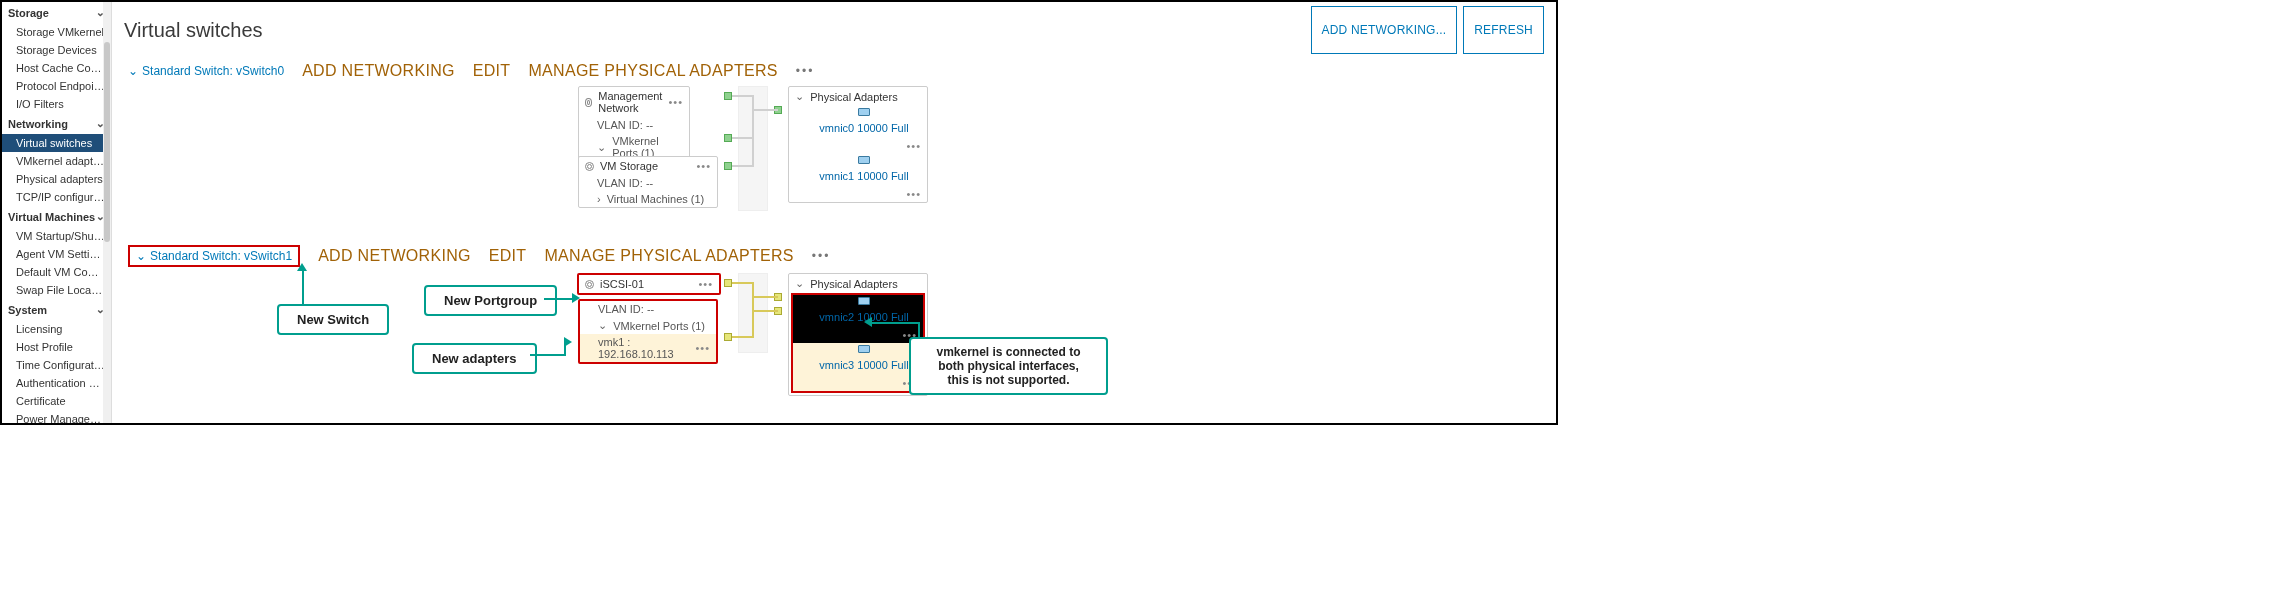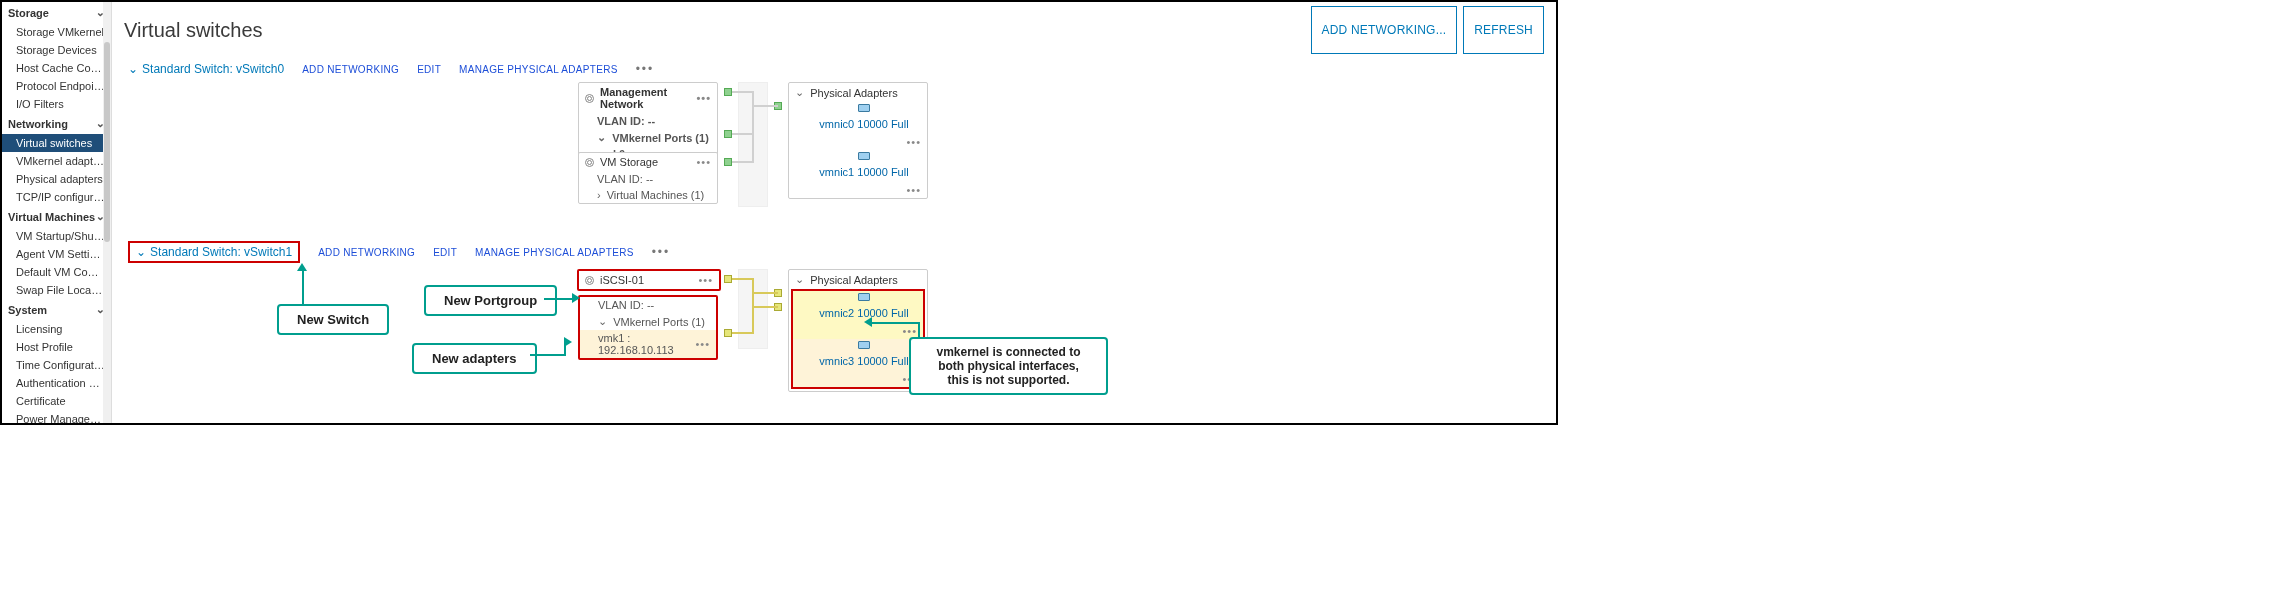--- a/index.html
+++ b/index.html
@@ -16,21 +16,21 @@
   
   .main { flex: 1; position: relative; overflow: hidden; }
   .title-row { display: flex; align-items: center; padding: 4px 12px 0 12px; }
   .page-title { font-size: 20px; font-weight: 400; color: #3a3a3a; flex: 1; }
   .top-buttons { display: flex; gap: 6px; }
   .top-btn { border: 1px solid #0079b8; color: #0079b8; background: #fff; padding: 16px 10px; font-size: 12px; cursor: pointer; letter-spacing: .2px; }
   .switch-block { padding: 4px 0 10px 16px; position: relative; }
   .switch-header { display: flex; align-items: center; gap: 18px; padding: 4px 0 6px 0; font-size: 12px; }
   .switch-title { color: #0079b8; cursor: pointer; display: inline-flex; align-items: center; gap: 4px; }
   .switch-title.highlighted { border: 2px solid #c00; padding: 2px 6px; }
-  .action-link { color: #1d4ed8; cursor: pointer; font-size: 10px; letter-spacing: .3px; }
+  .action-link { color: #a16207; cursor: pointer; font-size: 16px; letter-spacing: .3px; }
   .dots { color: #777; letter-spacing: 2px; cursor: pointer; }
   .diagram { position: relative; height: 145px; margin-left: 320px; }
   .diagram2 { position: relative; height: 95px; margin-left: 320px; }
   .box { position: absolute; background: #fff; border: 1px solid #ccc; border-radius: 2px; font-size: 11px; }
   .box.highlighted { border: 2px solid #c00; }
   .box-head { display: flex; align-items: center; padding: 3px 6px; gap: 6px; }
   .box-head .name { flex: 1; color: #333; }
   .box-head .menu { color: #888; cursor: pointer; letter-spacing: 1px; }
   .box-row { padding: 2px 6px 2px 18px; color: #555; display: flex; align-items: center; gap: 4px; }
   .box-row .menu { margin-left: auto; color: #888; cursor: pointer; letter-spacing: 1px; }
@@ -121,21 +121,21 @@
           <span>Standard Switch: vSwitch0</span>
         </span>
         <span class="action-link">ADD NETWORKING</span>
         <span class="action-link">EDIT</span>
         <span class="action-link">MANAGE PHYSICAL ADAPTERS</span>
         <span class="dots">•••</span>
       </div>
 
       <div class="diagram">
 
-        <div class="box" style="left:130px; top:0; width:140px;font-weight:bold;">
+        <div class="box" style="left:130px; top:0; width:112px;">
           <div class="box-head">
             <span class="port-icon"></span>
             <span class="name">Management Network</span>
             <span class="menu">•••</span>
           </div>
           <div class="box-row">VLAN ID: --</div>
           <div class="box-row">
               <span class="vexp">⌄</span>
               <span>VMkernel Ports (1)</span>
             </div>
@@ -232,21 +232,21 @@
         <div class="wire y" style="left:284px; top:63px; width:20px;"></div>
         <div class="wire y" style="left:306px; top:23px; width:24px;"></div>
         <div class="wire y" style="left:306px; top:37px; width:24px;"></div>
 
         <div class="box" style="left:340px; top:0; width:140px;">
           <div class="phys-header-row">
             <span class="vexp">⌄</span>
             <span>Physical Adapters</span>
           </div>
           <div style="border:2px solid #c00; margin:0 2px 2px 2px;">
-            <div class="phys-list-row hl" style="background:#fef9c3;">
+            <div class="phys-list-row hl" style="background:#000000;">
               <span class="nic-icon"></span>
               <span>vmnic2 10000 Full</span>
               <span class="menu">•••</span>
             </div>
             <div class="phys-list-row hl" style="background:#fef3d8;">
               <span class="nic-icon"></span>
               <span>vmnic3 10000 Full</span>
               <span class="menu">•••</span>
             </div>
           </div>

